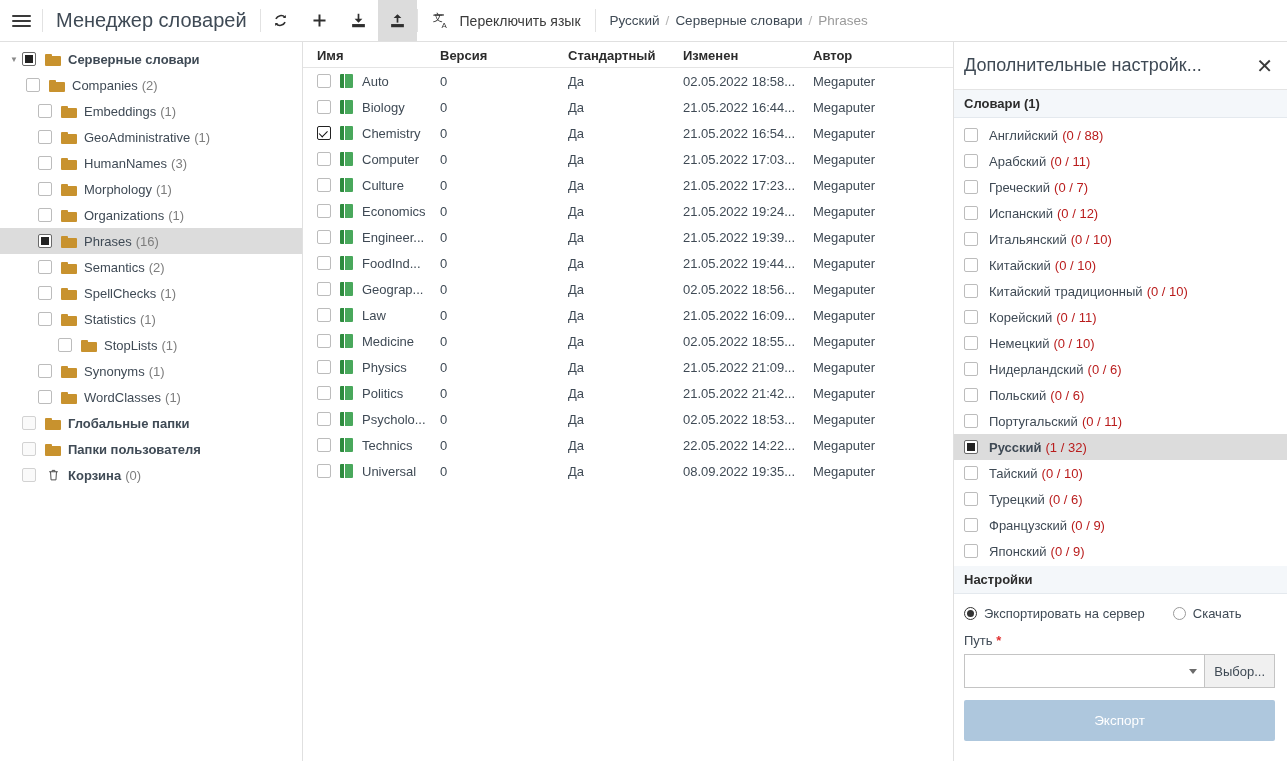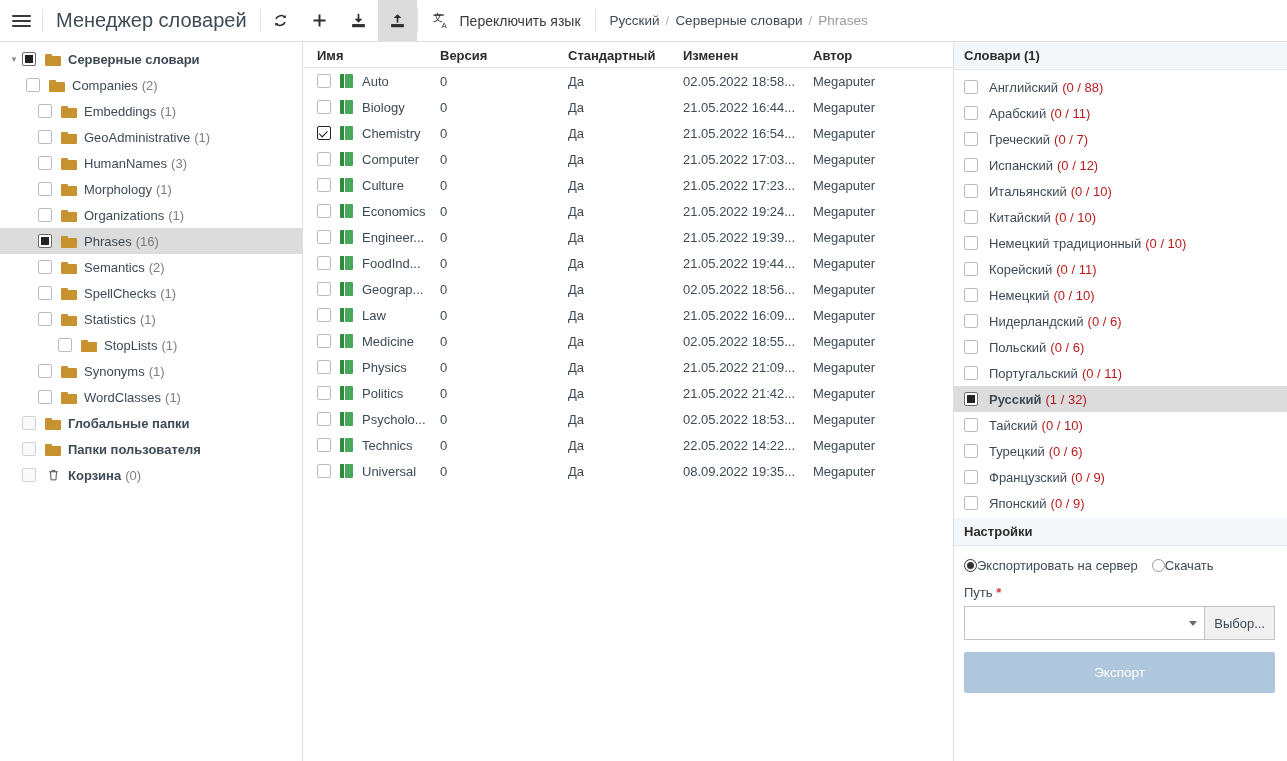--- a/index.html
+++ b/index.html
@@ -176,21 +176,21 @@
     height: 26px; display: flex; align-items: center;
     padding-left: 10px; cursor: pointer; white-space: nowrap;
   }
   .lang-row.selected { background: #dcdcdc; }
   .lang-row .cb { margin-right: 11px; }
   .lang-name { font-size: 13px; color: #3f4a55; }
   .lang-row.selected .lang-name { font-weight: bold; }
   .lang-count { color: #b91c1c; margin-left: 4px; }
 
   .settings-body { padding: 12px 12px 10px 10px; }
-  .radio-line { display: flex; align-items: center; margin-bottom: 12px; }
+  .radio-line { display: flex; align-items: center; gap: 7px; margin-bottom: 12px; }
   .radio {
     width: 13px; height: 13px; min-width: 13px; border-radius: 50%;
     border: 1px solid #9a9a9a; background: #fff;
     display: inline-flex; align-items: center; justify-content: center;
   }
   .radio.on { border-color: #333; }
   .radio.on::after { content: ""; width: 7px; height: 7px; border-radius: 50%; background: #333; }
   .radio-label { font-size: 13px; color: #3f4a55; }
   .radio-gap { width: 14px; }
   .field-label { font-size: 13px; color: #3f4a55; margin-bottom: 6px; }
@@ -589,20 +589,24 @@
             </div>
             <div class="c-ver cell-dim">0</div>
             <div class="c-std cell-dim">Да</div>
             <div class="c-mod cell-dim">08.09.2022 19:35...</div>
             <div class="c-auth cell-dim">Megaputer</div>
           </div>
         </div>
     </div>
 
     <div class="rpanel">
+      <div class="rp-header">
+        <div class="rp-title">Дополнительные настройк...</div>
+        <div class="rp-close">✕</div>
+      </div>
 
       <div class="sect-head">Словари (1)</div>
       <div class="lang-list" id="langlist">
           <div class="lang-row">
             <span class="cb"></span>
             <span class="lang-name">Английский</span>
             <span class="lang-count">(0 / 88)</span>
           </div>
           <div class="lang-row">
             <span class="cb"></span>
@@ -624,21 +628,21 @@
             <span class="lang-name">Итальянский</span>
             <span class="lang-count">(0 / 10)</span>
           </div>
           <div class="lang-row">
             <span class="cb"></span>
             <span class="lang-name">Китайский</span>
             <span class="lang-count">(0 / 10)</span>
           </div>
           <div class="lang-row">
             <span class="cb"></span>
-            <span class="lang-name">Немецкий традиционный</span>
+            <span class="lang-name">Китайский традиционный</span>
             <span class="lang-count">(0 / 10)</span>
           </div>
           <div class="lang-row">
             <span class="cb"></span>
             <span class="lang-name">Корейский</span>
             <span class="lang-count">(0 / 11)</span>
           </div>
           <div class="lang-row">
             <span class="cb"></span>
             <span class="lang-name">Немецкий</span>

